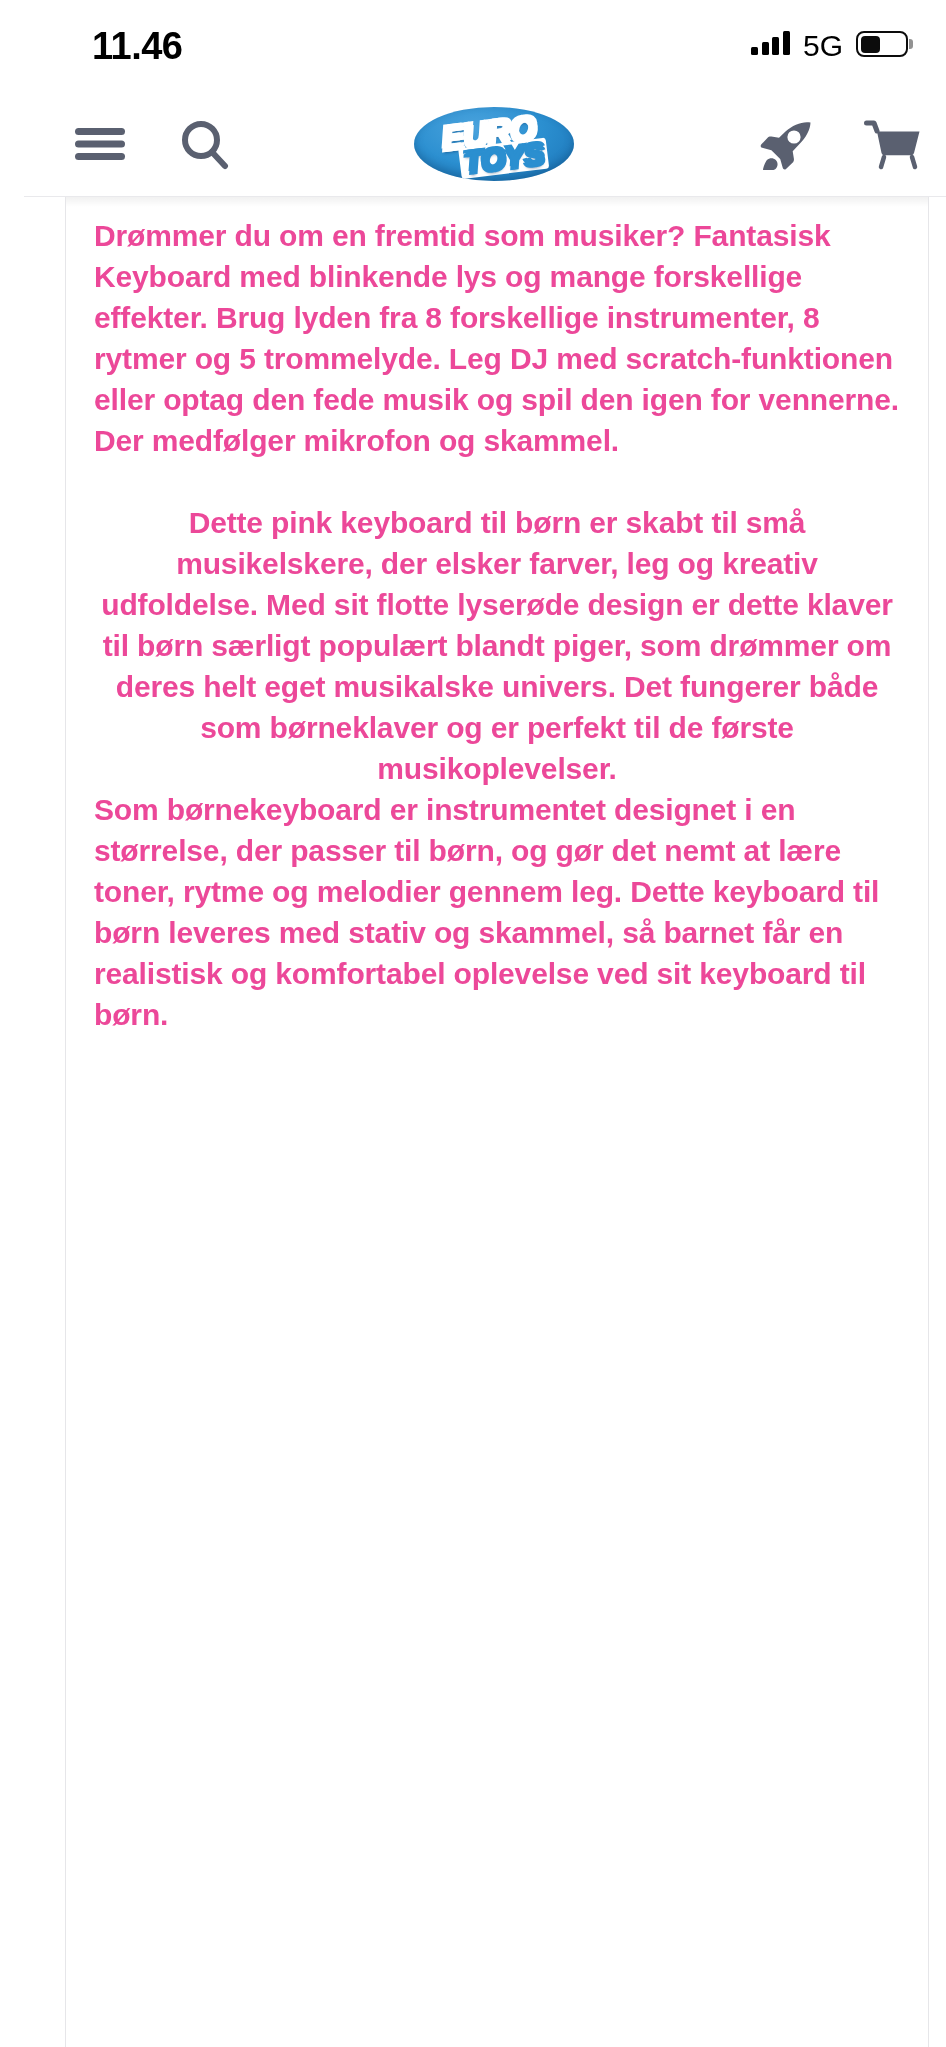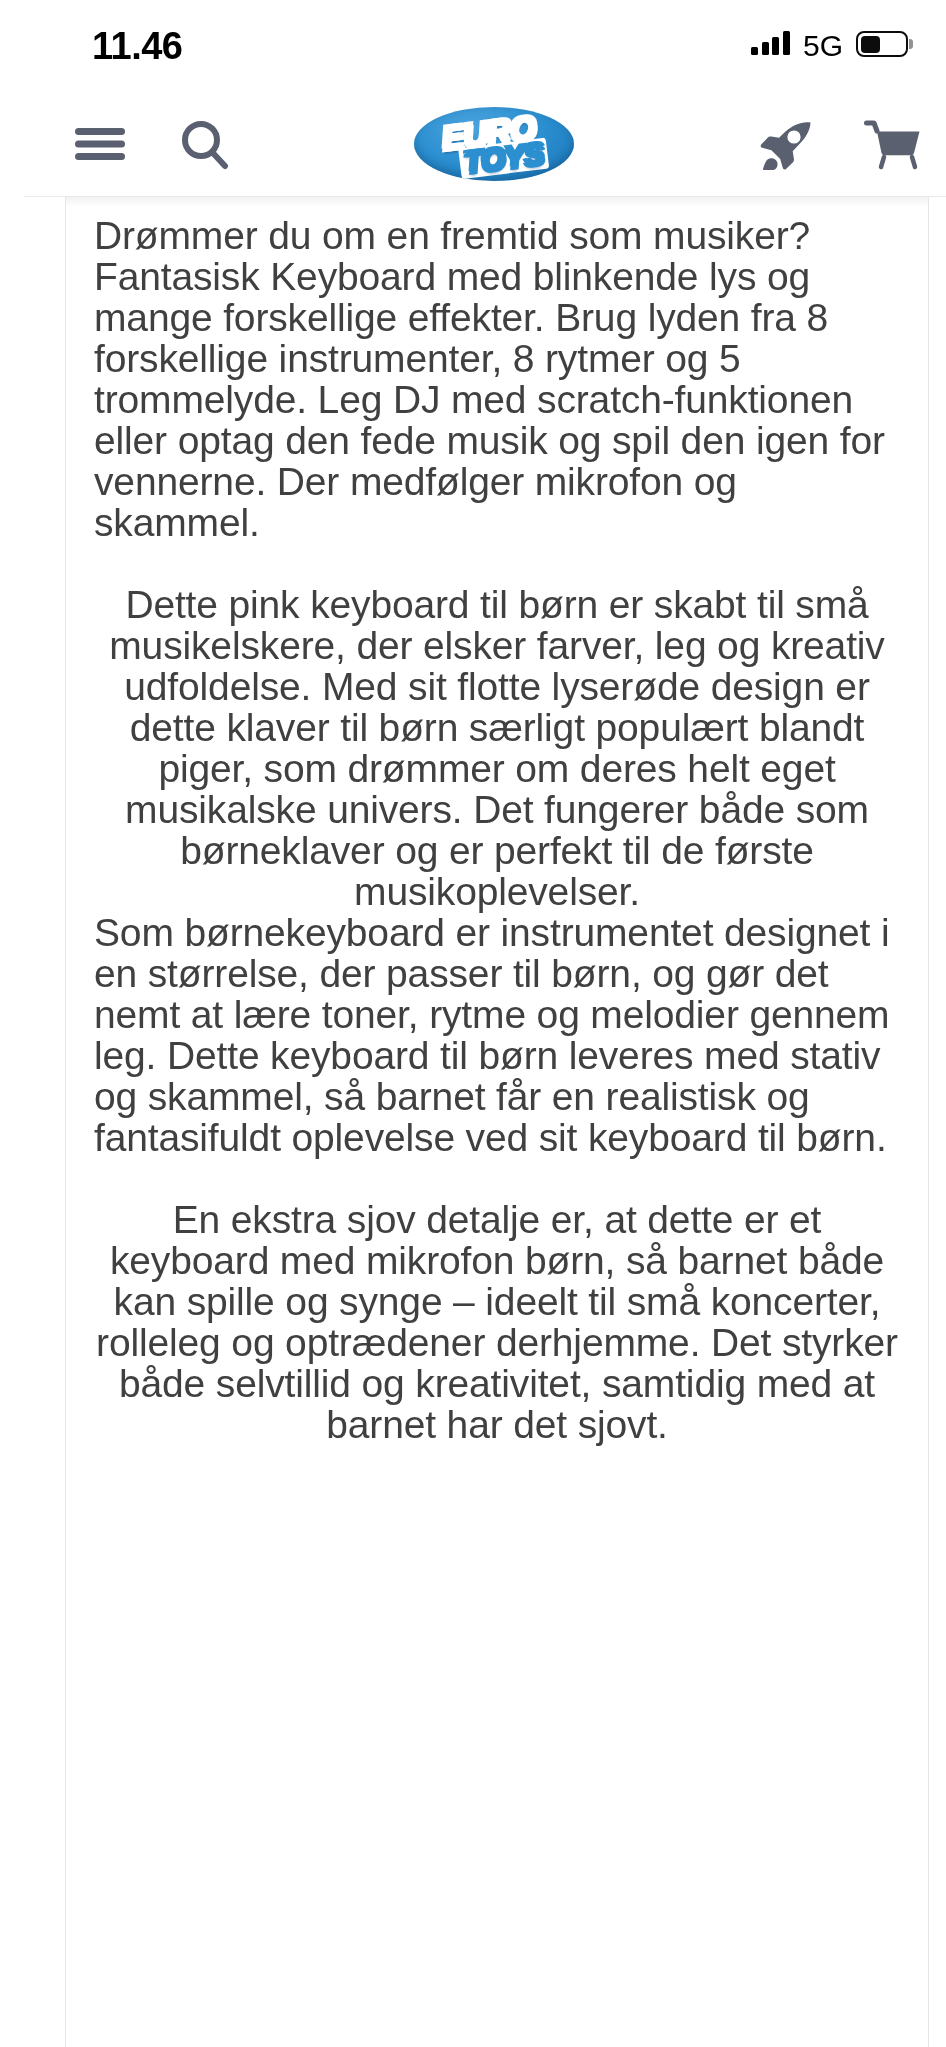--- a/index.html
+++ b/index.html
@@ -184,24 +184,24 @@
     height: 100%;
     margin: 0 41px 0 41px;
     border-left: 1px solid #e6e6e9;
     border-right: 1px solid #e6e6e9;
     background: #ffffff;
     padding: 18px 28px 0 28px;
     overflow: hidden;
   }
   .desc p {
     font-family: "Liberation Sans", sans-serif;
-    font-size: 39px;
+    font-size: 30px;
     line-height: 41px;
-    color: #404040;
-    font-weight: 400;
+    color: #ec4899;
+    font-weight: 700;
     letter-spacing: -0.15px;
     margin: 0;
   }
   .desc p.gap { margin-top: 41px; text-align: center; }
 
   .scrim-top {
     position: absolute;
     left: 0; right: 0; top: 0;
     height: 10px;
     background: linear-gradient(to bottom, rgba(0,0,0,.055), rgba(0,0,0,0));
@@ -281,19 +281,18 @@
     </div>
 
   </div>
 
   <div class="content-wrap">
     <div class="card">
       <div class="scrim-top"></div>
       <div class="desc">
         <p>Drømmer du om en fremtid som musiker? Fantasisk Keyboard med blinkende lys og mange forskellige effekter. Brug lyden fra 8 forskellige instrumenter, 8 rytmer og 5 trommelyde. Leg DJ med scratch-funktionen eller optag den fede musik og spil den igen for vennerne. Der medfølger mikrofon og skammel.</p>
         <p class="gap">Dette pink keyboard til børn er skabt til små musikelskere, der elsker farver, leg og kreativ udfoldelse. Med sit flotte lyserøde design er dette klaver til børn særligt populært blandt piger, som drømmer om deres helt eget musikalske univers. Det fungerer både som børneklaver og er perfekt til de første musikoplevelser.</p>
-        <p>Som børnekeyboard er instrumentet designet i en størrelse, der passer til børn, og gør det nemt at lære toner, rytme og melodier gennem leg. Dette keyboard til børn leveres med stativ og skammel, så barnet får en realistisk og fantasifuldt oplevelse ved sit keyboard til børn.</p>
-        <p class="gap">En ekstra sjov detalje er, at dette er et keyboard med mikrofon børn, så barnet både kan spille og synge – ideelt til små koncerter, rolleleg og optrædener derhjemme. Det styrker både selvtillid og kreativitet, samtidig med at barnet har det sjovt.</p>
+        <p>Som børnekeyboard er instrumentet designet i en størrelse, der passer til børn, og gør det nemt at lære toner, rytme og melodier gennem leg. Dette keyboard til børn leveres med stativ og skammel, så barnet får en realistisk og komfortabel oplevelse ved sit keyboard til børn.</p>
       </div>
     </div>
   </div>
 
 </div>
 
 </body></html>

